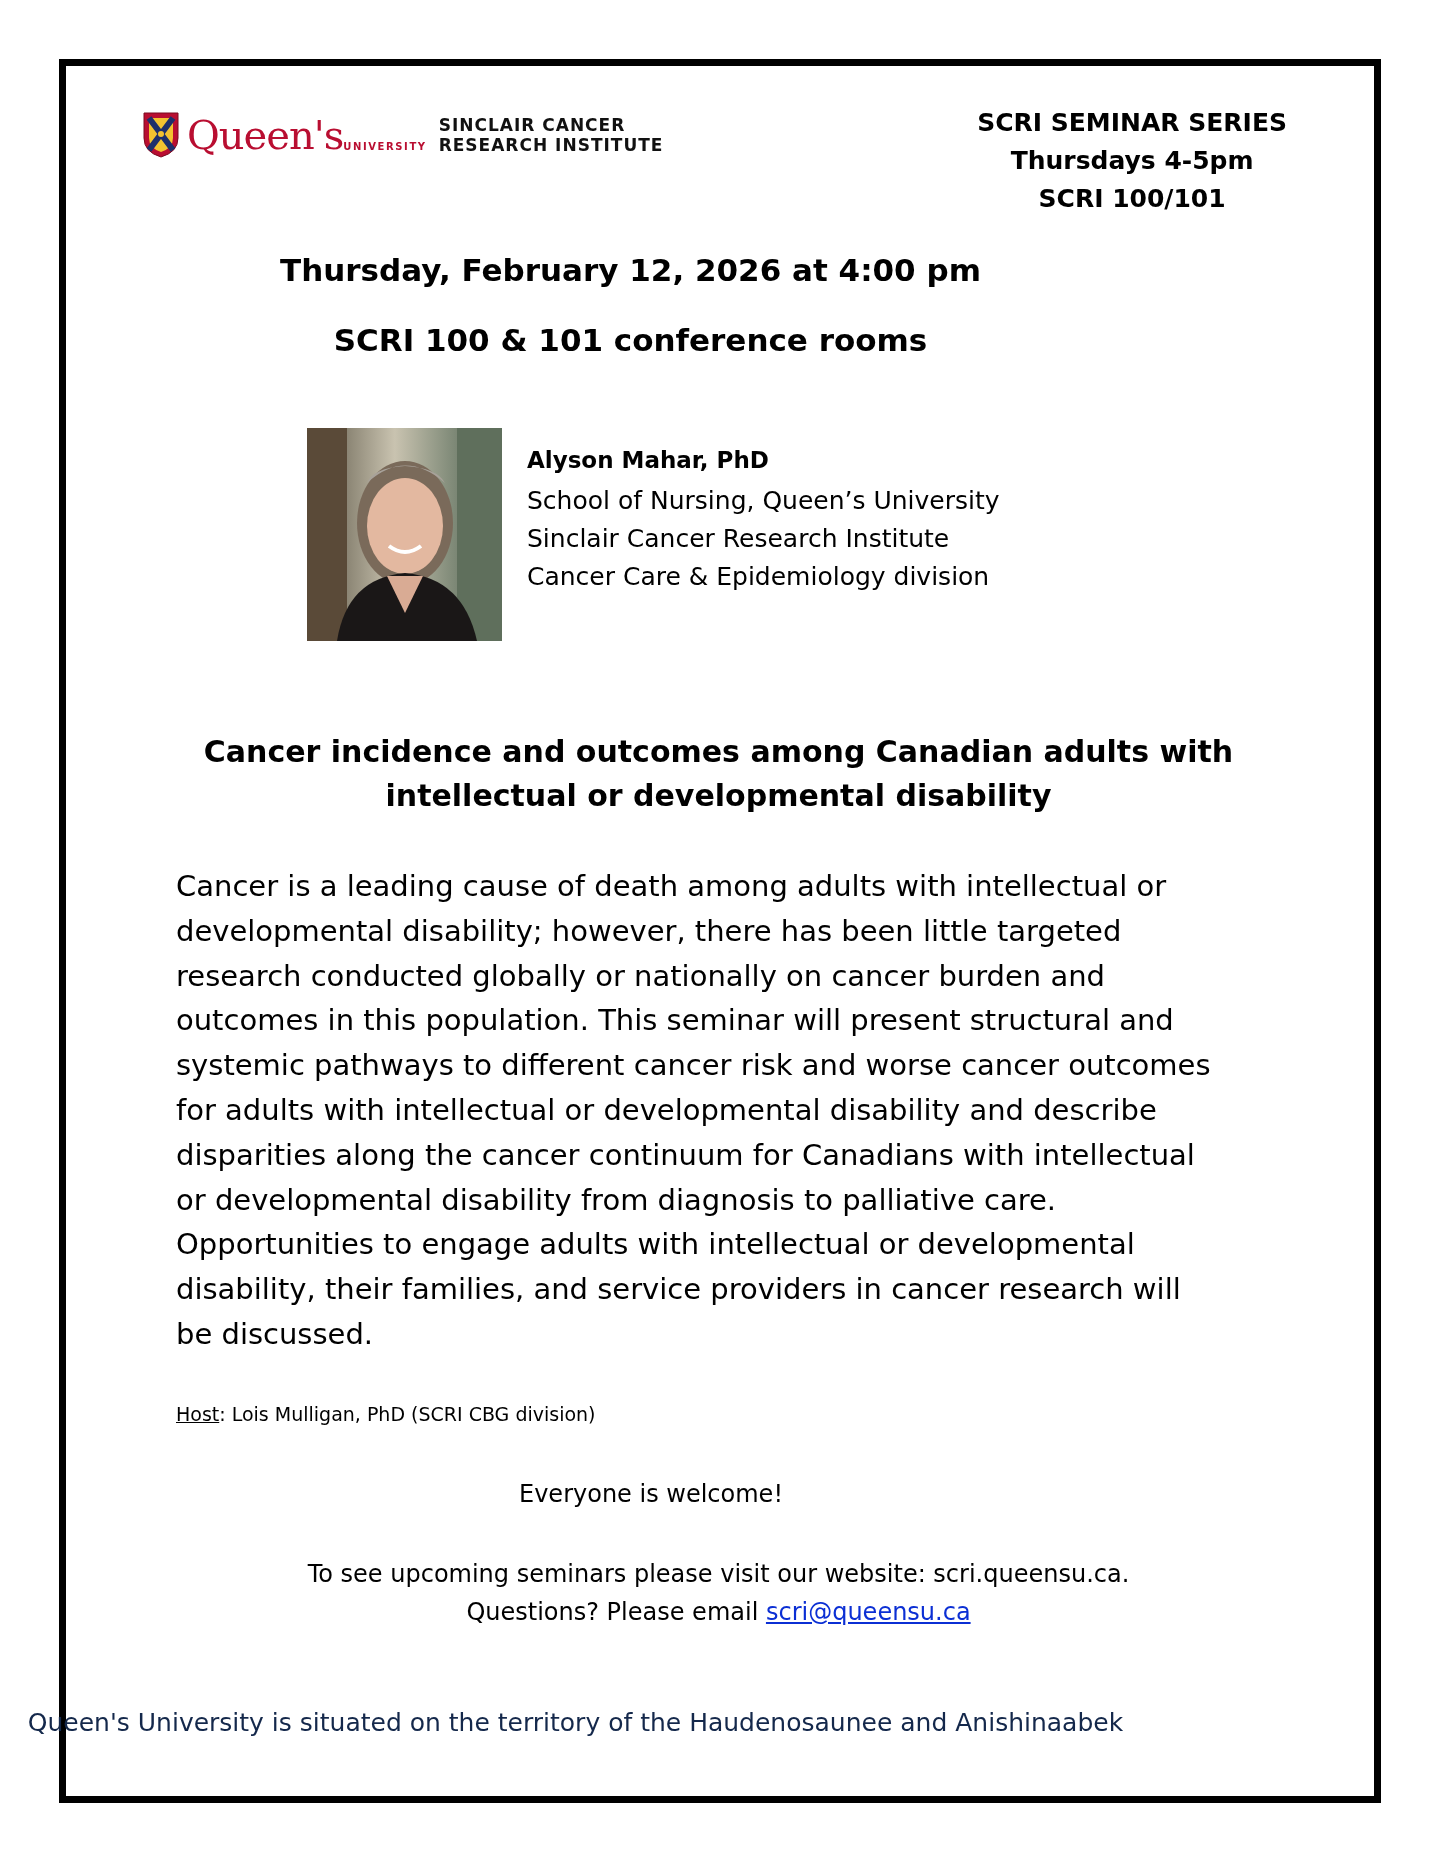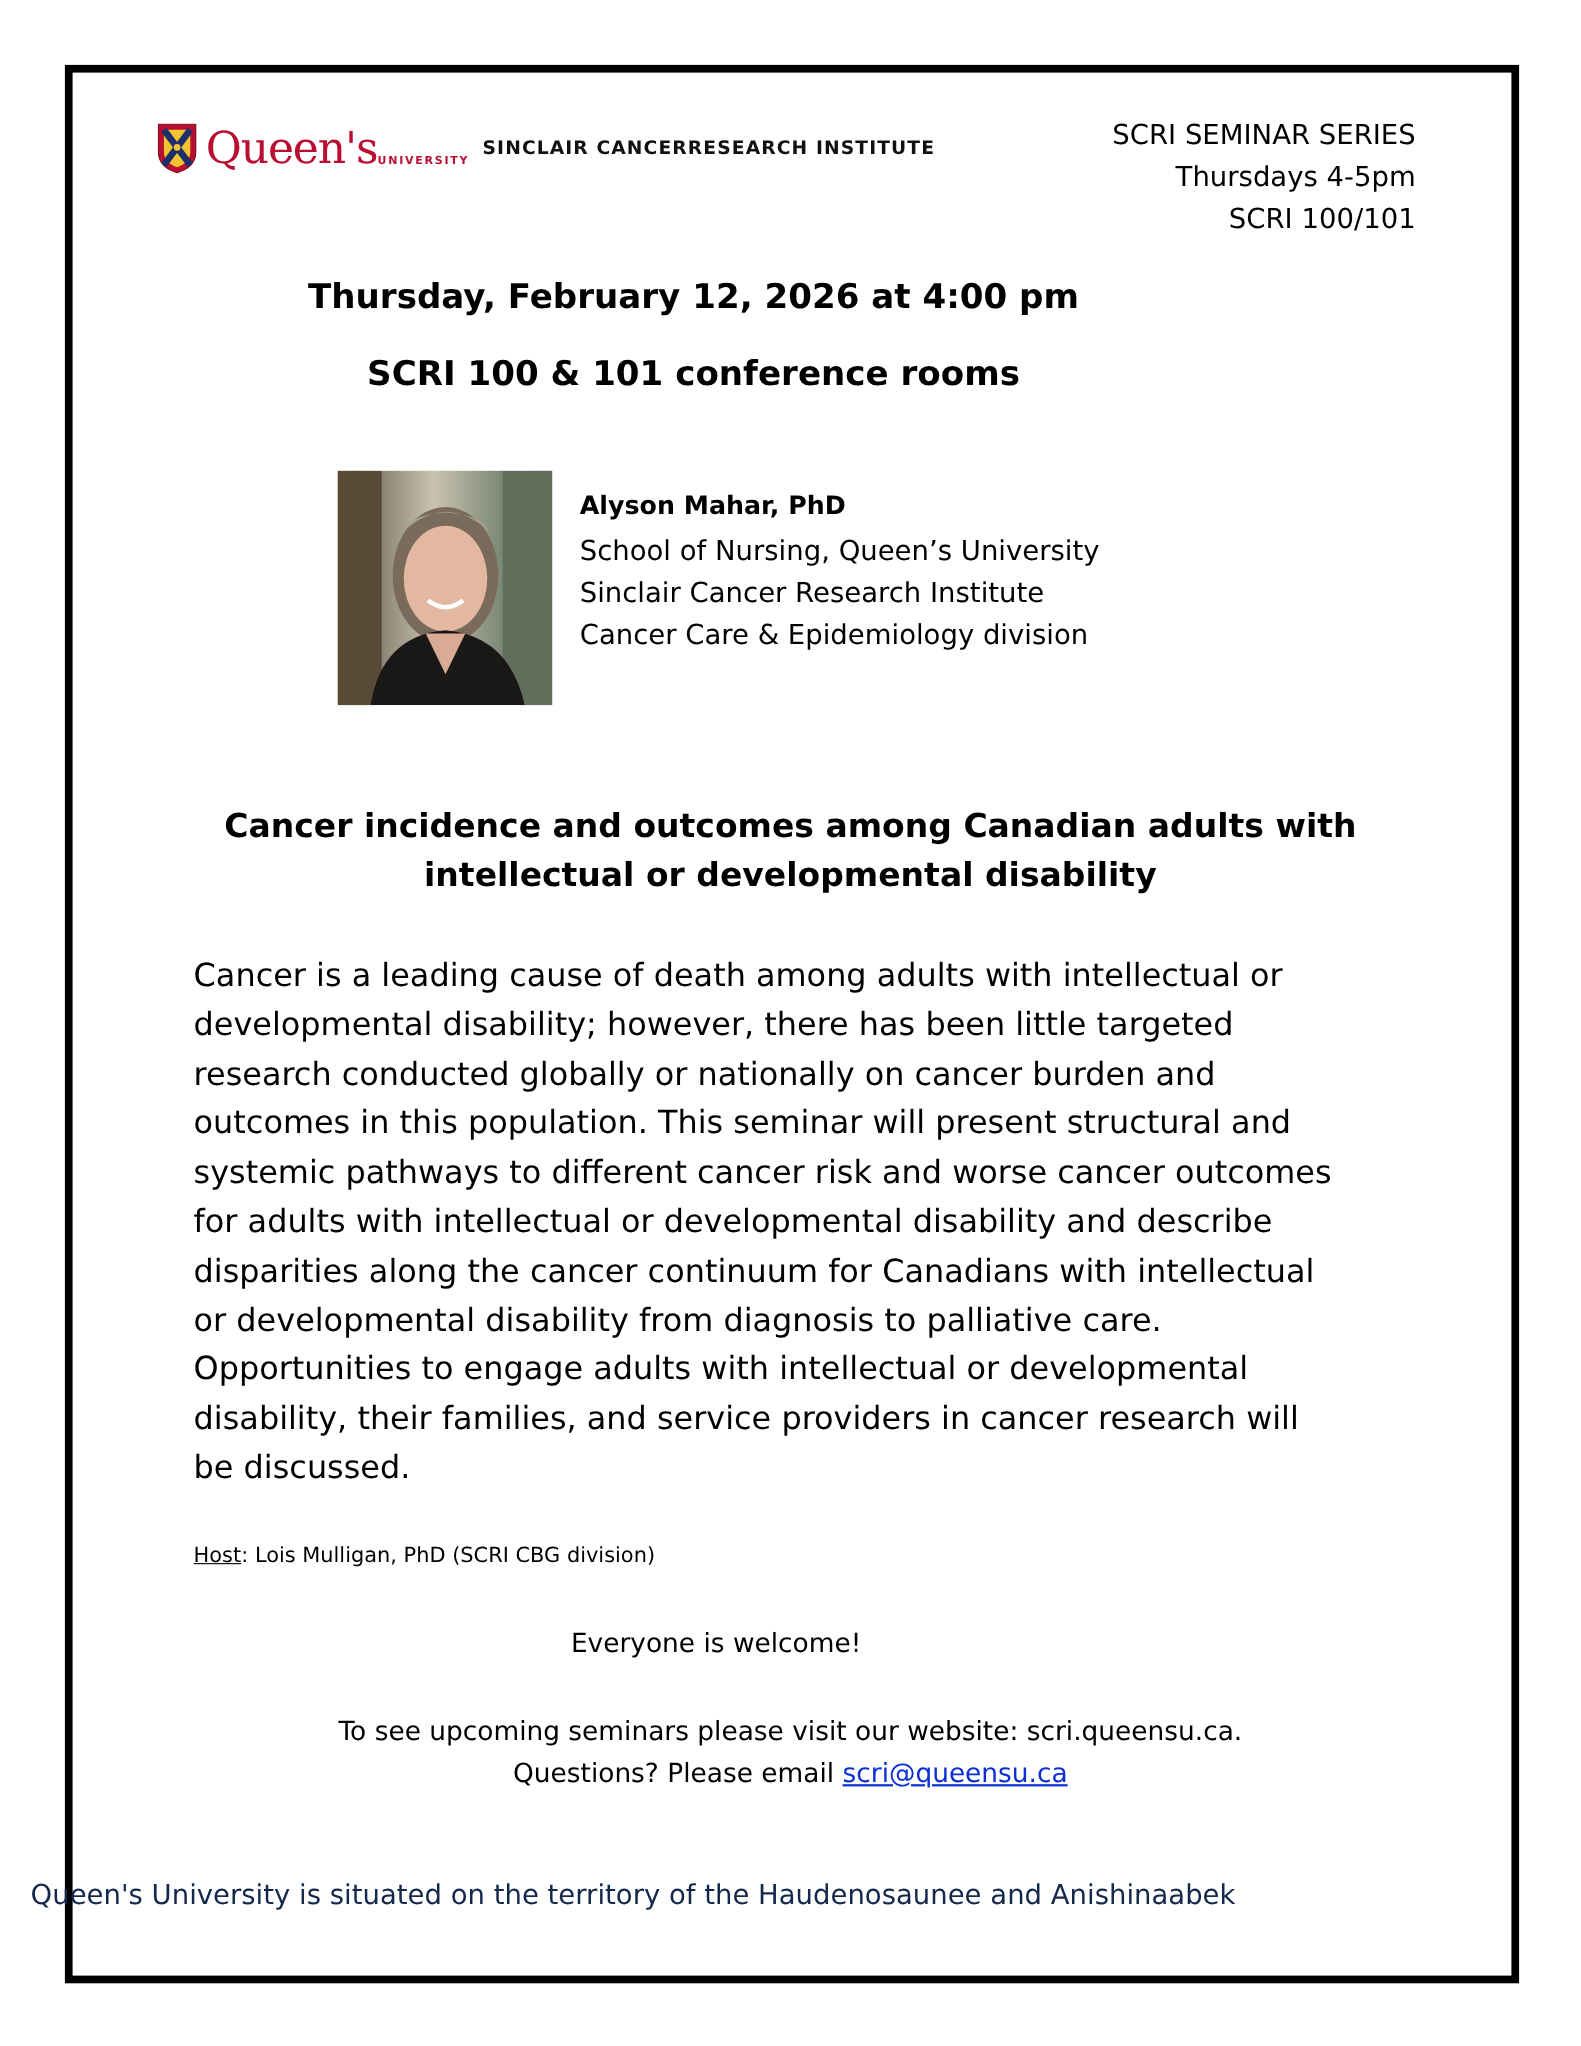--- a/index.html
+++ b/index.html
@@ -9,25 +9,25 @@
            border: 7px solid #000; }
   .abs { position: absolute; }
 
   
   .logo { left: 143px; top: 110px; height: 50px; display: flex; align-items: center; }
   .crest { width: 36px; height: 46px; margin-right: 8px; }
   .wordmark { display: flex; align-items: flex-end; margin-right: 12px; text-align: center; }
   .queens { font-family: "DejaVu Serif", "Liberation Serif", serif; color: #b90e31;
             font-size: 40px; line-height: 36px; letter-spacing: -1px; }
   .univ { color: #b90e31; font-size: 10px; letter-spacing: 1.6px; line-height: 12px; font-weight: bold; }
-  .scri-name { display: flex; font-weight: bold; font-size: 17px;
+  .scri-name { display: flex; flex-direction: column; font-weight: bold; font-size: 17px;
                letter-spacing: 1px; line-height: 20px; color: #111; justify-content: flex-end; }
 
   
-  .series { right: 150px; top: 104px; text-align: right; font-weight: normal; font-size: 25px; line-height: 38px; }
+  .series { right: 150px; top: 104px; text-align: center; font-weight: bold; font-size: 25px; line-height: 38px; }
   .series div { white-space: nowrap; }
 
   .center-line { left: 0; width: 1261px; text-align: center; font-weight: bold; }
   .date { top: 252px; font-size: 31px; }
   .room { top: 322px; font-size: 31px; }
 
   
   .photo { left: 307px; top: 428px; width: 195px; height: 213px; overflow: hidden;
            background: linear-gradient(90deg, #6a5a44 0%, #3c3a33 10%, #8a8473 20%, #c9c3b0 45%, #7f8a78 75%, #4a5a4a 100%); }
   .speaker { left: 527px; top: 438px; }

